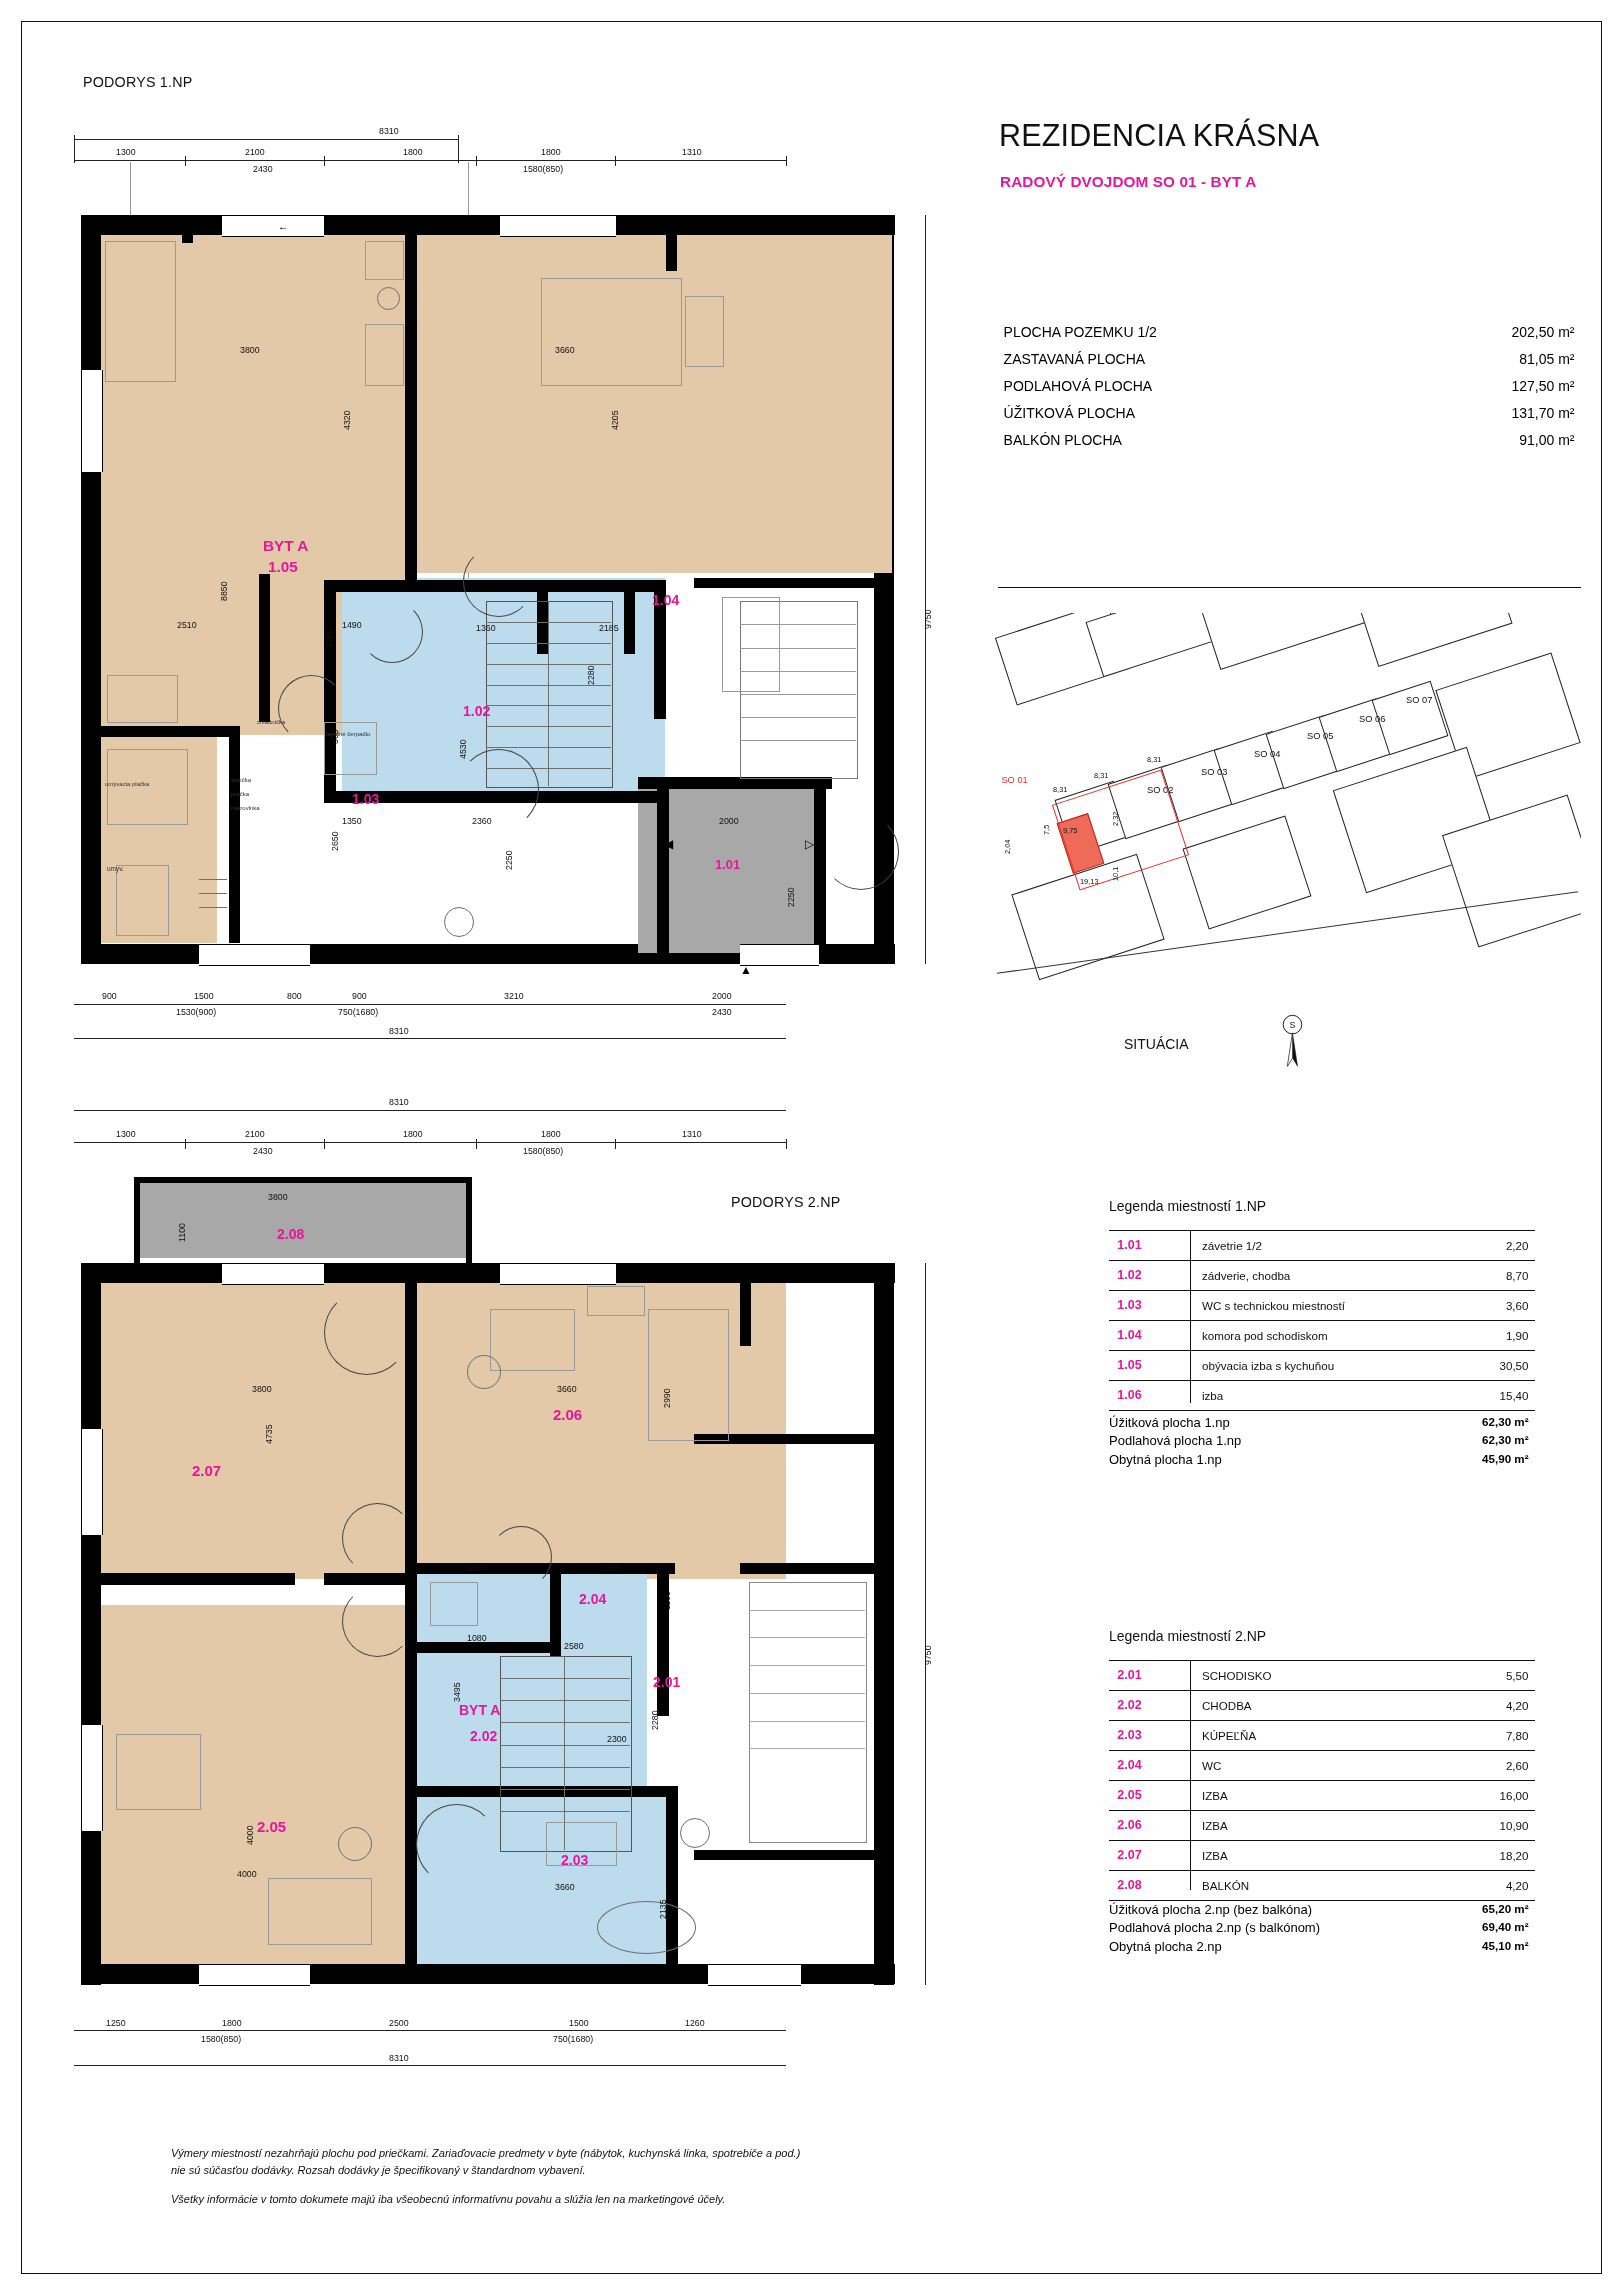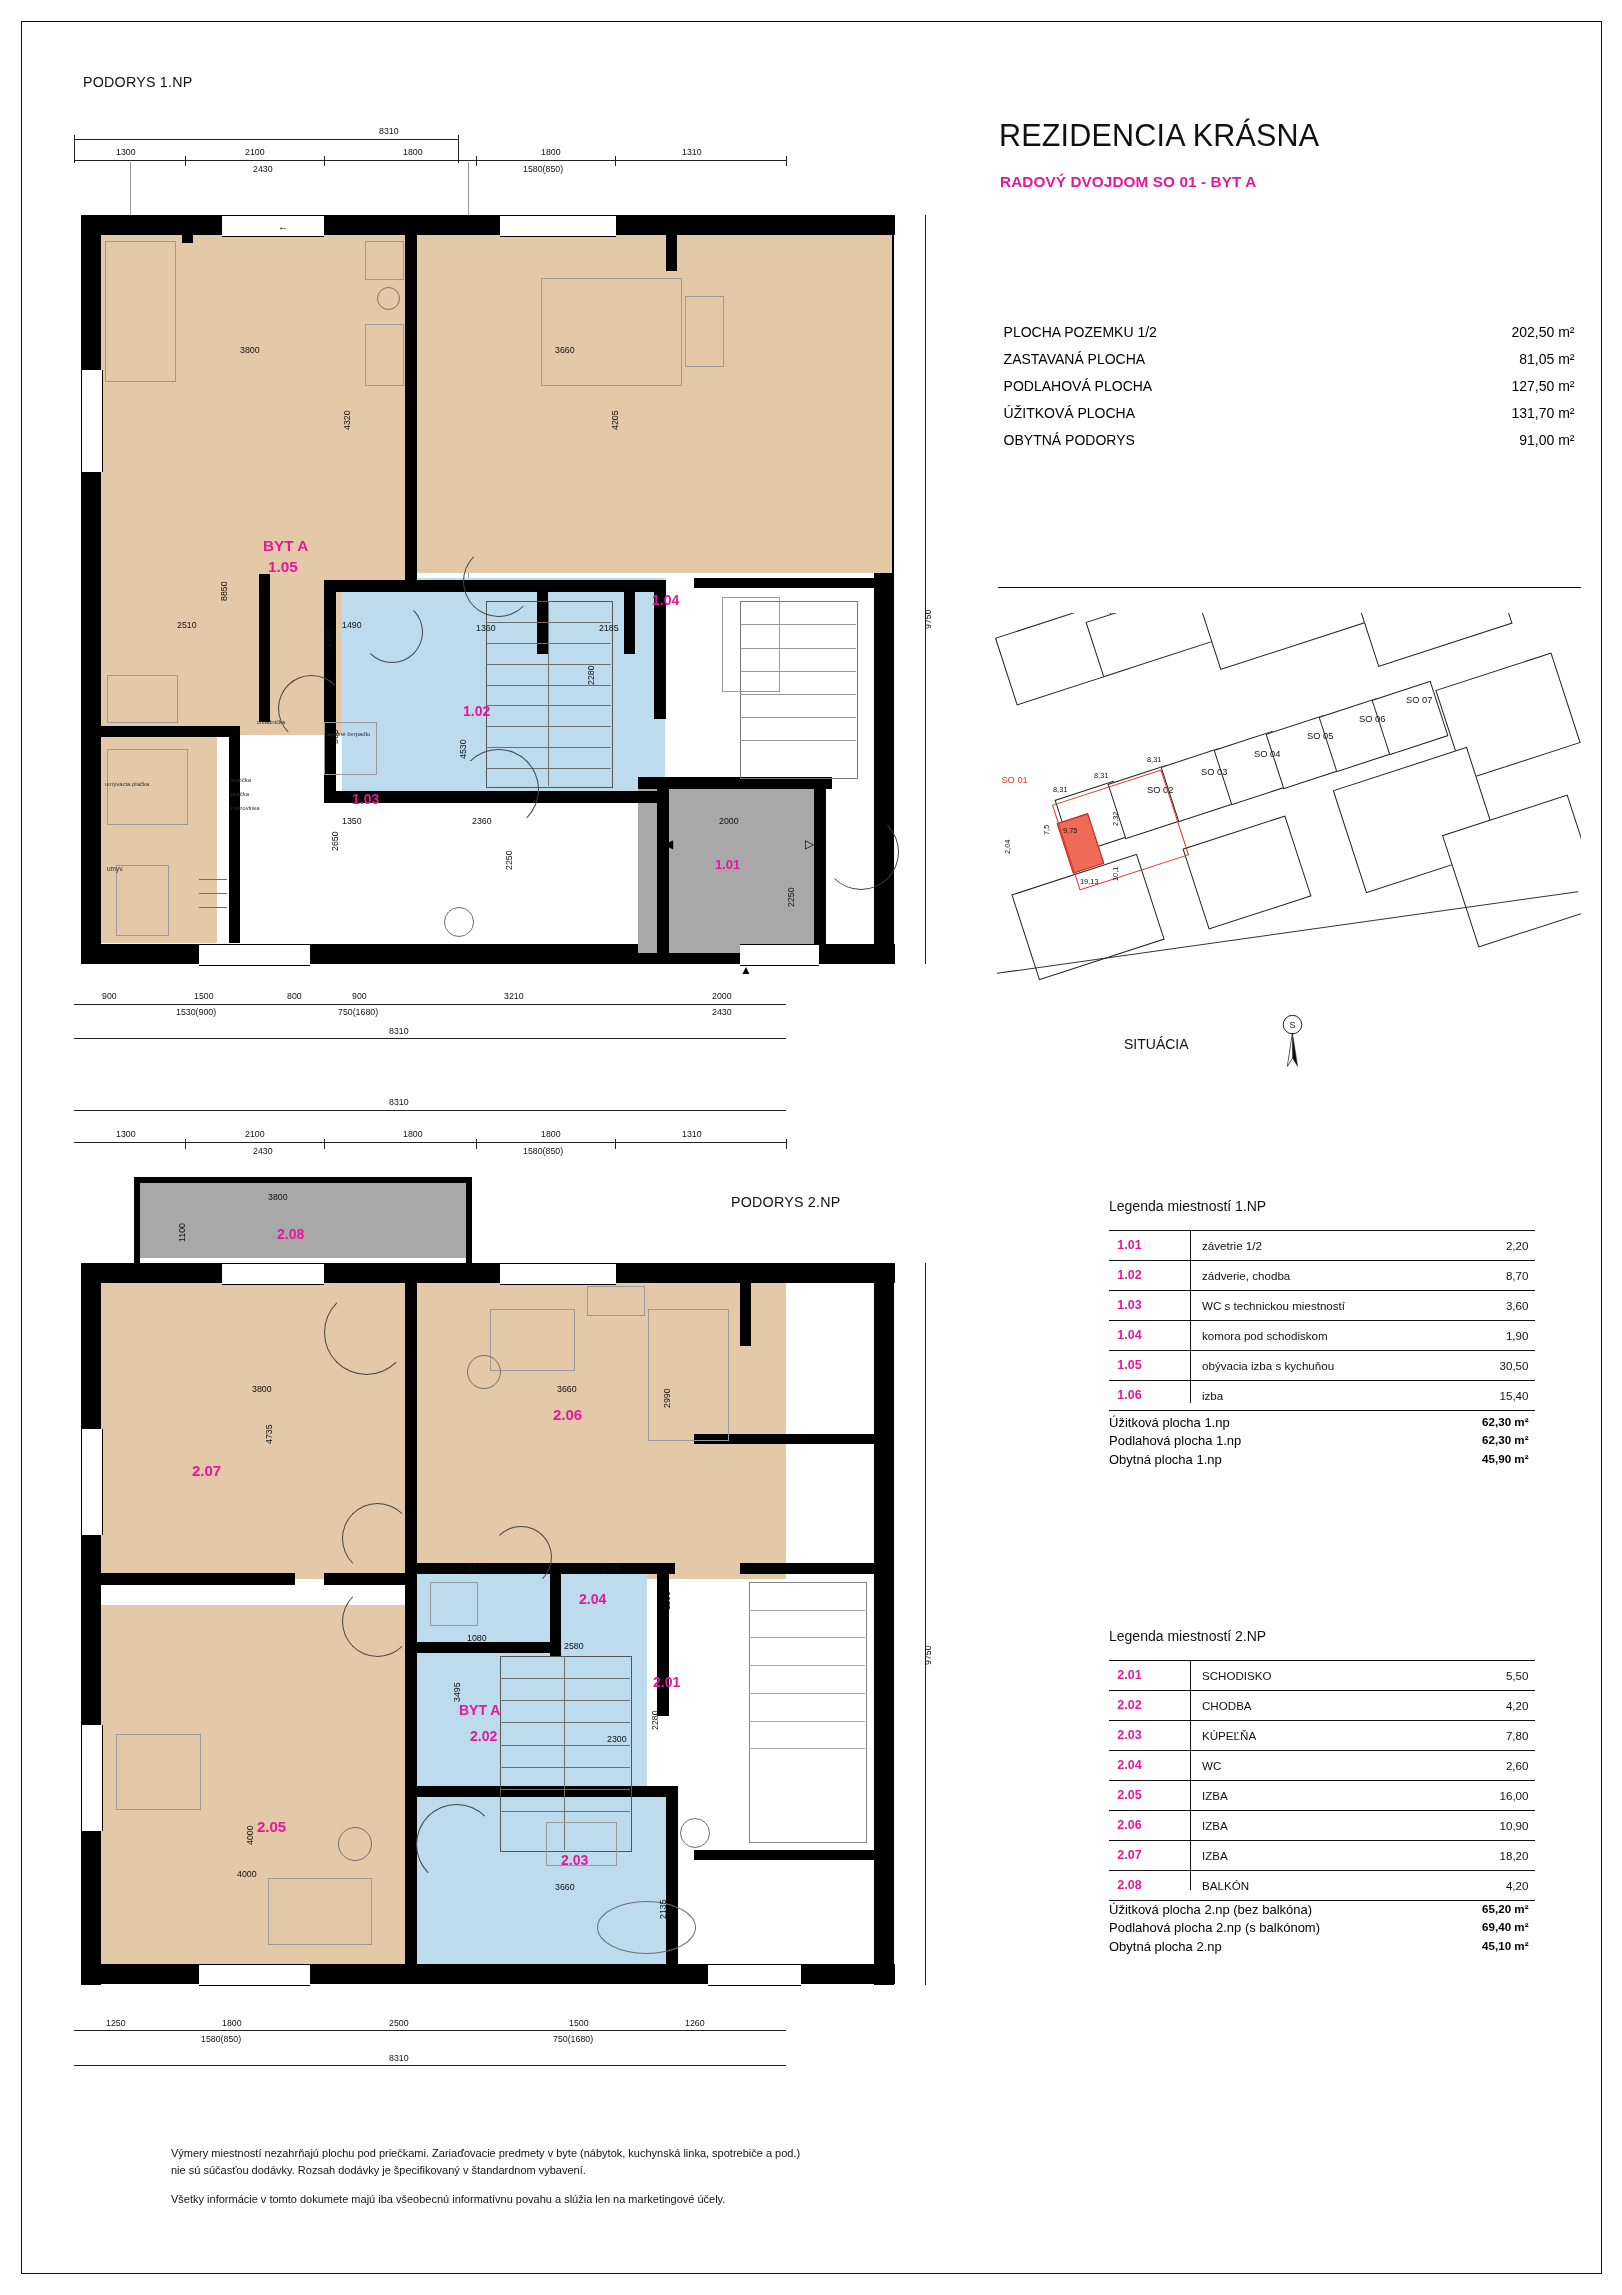--- a/index.html
+++ b/index.html
@@ -75,21 +75,21 @@
   .legRow .c1 { position:absolute; left:8.3px; top:7.4px; font-size:12.5px; color:#e5189c; font-weight:bold; }
   .legRow .c2 { position:absolute; left:93px; top:8.3px; font-size:11.6px; color:#111; }
   .legRow .c3 { position:absolute; right:6.5px; top:8.3px; font-size:11.6px; color:#111; }
   .legDiv { position:absolute; width:0.9px; background:#111; }
   .sumBlock { position:absolute; width:426px; }
   .sumBlock .r { position:relative; height:18.5px; }
   .sumBlock .k { position:absolute; left:0px; top:1.9px; font-size:13px; }
   .sumBlock .v { position:absolute; right:6.5px; top:1.9px; font-size:11.6px; font-weight:bold; }
 
   
-  .footer { position:absolute; left:171px; font-size:11px; color:#111; line-height:1.45; }
+  .footer { position:absolute; left:171px; font-size:11px; color:#111; line-height:1.45;font-style:italic; }
 
   
   .fline { position:absolute; background:#6f6f6f; }
   .fbox { position:absolute; border:0.9px solid #6f6f6f; }
   .fboxL { position:absolute; border:0.9px solid #9a9a9a; }
   .circ { position:absolute; border:0.9px solid #6f6f6f; border-radius:50%; }
   .ell { position:absolute; border:0.9px solid #6f6f6f; border-radius:50%; }
   .door { position:absolute; border:0.9px solid #555; border-radius:50%; }
   .dimline { position:absolute; background:#222; height:0.5px; }
   .dimlinev { position:absolute; background:#222; width:0.5px; }
@@ -116,21 +116,21 @@
     </div>
     <div class="r">
       <span class="k">PODLAHOVÁ PLOCHA</span>
       <span class="v">127,50 m²</span>
     </div>
     <div class="r">
       <span class="k">ÚŽITKOVÁ PLOCHA</span>
       <span class="v">131,70 m²</span>
     </div>
     <div class="r">
-      <span class="k">OBYTNÁ PODORYS</span>
+      <span class="k">BALKÓN PLOCHA</span>
       <span class="v">91,00 m²</span>
     </div>
   </div>
   <div class="areaRule" style="top:587px"></div>
 
   <div class="situBox">
 
     <div class="situ-bld" style="left:9.3px; top:4.6px; width:116px; height:69px; transform:rotate(-18deg);"></div>
     <div class="situ-bld" style="left:97px; top:-14px; width:139px; height:56px; transform:rotate(-18deg);"></div>
     <div class="situ-bld" style="left:213px; top:-28px; width:157px; height:60px; transform:rotate(-18deg);"></div>

